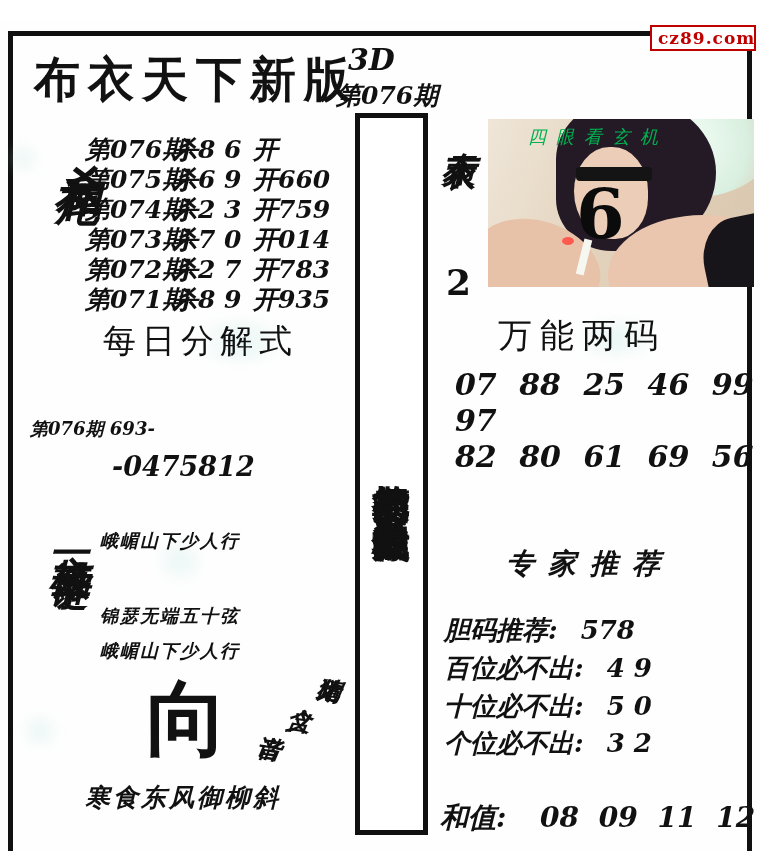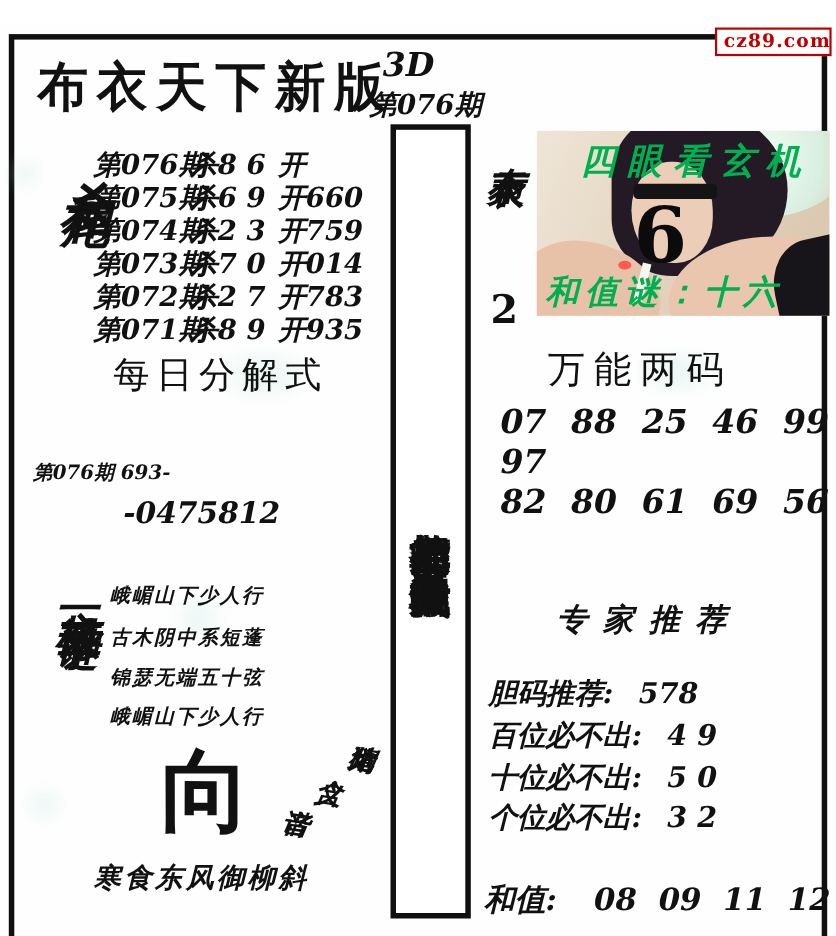--- a/index.html
+++ b/index.html
@@ -65,21 +65,21 @@
   .photo{left:488px;top:98px;width:266px;height:168px;background:linear-gradient(110deg,#efe6d8 0%,#e3d3bd 45%,#d9c6ae 100%);overflow:hidden;}
   .photo .pillow{position:absolute;right:-20px;top:-30px;width:180px;height:110px;border-radius:50%;background:radial-gradient(circle,#f4fff6 0%,#d9efe0 60%,rgba(217,239,224,0) 100%);}
   .photo .hair{position:absolute;left:68px;top:-18px;width:160px;height:150px;border-radius:45% 55% 60% 40%;background:#241a26;}
   .photo .face{position:absolute;left:86px;top:28px;width:74px;height:92px;border-radius:50% 50% 46% 54%;background:#eccdb7;}
   .photo .glasses{position:absolute;left:88px;top:48px;width:76px;height:14px;background:#141414;border-radius:4px;}
   .photo .shoulder{position:absolute;left:120px;top:96px;width:190px;height:120px;border-radius:50%;background:#e9c6ad;}
   .photo .strap{position:absolute;left:218px;top:96px;width:90px;height:110px;background:#17141a;border-radius:40% 0 0 10%;transform:rotate(-12deg);}
   .photo .arm{position:absolute;left:-16px;top:102px;width:130px;height:90px;border-radius:50%;background:#e7c2a8;transform:rotate(18deg);}
   .photo .nail{position:absolute;left:74px;top:118px;width:12px;height:8px;border-radius:50%;background:#ff5a4e;}
   .photo .cig{position:absolute;left:92px;top:120px;width:8px;height:36px;background:#f7f7f2;transform:rotate(14deg);}
-  .photo .ptop{position:absolute;left:40px;top:6px;font-size:32px;font-weight:bold;letter-spacing:10px;font-style:italic;white-space:nowrap;}
+  .photo .ptop{position:absolute;left:40px;top:6px;font-size:18px;font-weight:normal;letter-spacing:10px;font-style:italic;white-space:nowrap;}
   .photo .pnum{position:absolute;left:88px;top:60px;font-size:70px;font-weight:bold;color:#0b0b0b;line-height:1;}
   .photo .pbot{position:absolute;left:8px;top:126px;font-size:30px;font-weight:bold;letter-spacing:6px;font-style:italic;white-space:nowrap;}
   
   .u2-title{left:498px;top:292px;font-size:34px;letter-spacing:8px;}
   .u2-row{left:455px;font-size:30px;font-weight:bold;font-style:italic;word-spacing:12px;white-space:nowrap;}
   
   .exp-title{left:506px;top:524px;font-size:28px;font-weight:bold;letter-spacing:14px;font-style:italic;white-space:nowrap;}
   .exp-row{left:444px;font-size:26px;font-weight:bold;font-style:italic;white-space:nowrap;}
   .sum-row{left:440px;top:778px;font-size:28px;font-weight:bold;font-style:italic;word-spacing:10px;white-space:nowrap;}
 </style>
@@ -137,21 +137,20 @@
     <span class="kil">杀8 9</span>
     <span class="opn">开935</span>
   </div>
 
   <div class="abs daily-title">每日分解式</div>
   <div class="abs dec1">第076期 693-</div>
   <div class="abs dec2">-0475812</div>
 
   <div class="abs poem-label">玄机诗一字谜</div>
   <div class="abs poem-line" style="top:508px;">峨嵋山下少人行</div>
-  <div class="abs poem-line" style="top:546px;">古木阴中系短蓬</div>
   <div class="abs poem-line" style="top:583px;">锦瑟无端五十弦</div>
   <div class="abs poem-line" style="top:618px;">峨嵋山下少人行</div>
 
   <div class="abs riddle-char">向</div>
 
   <div class="abs hint" style="left:318px;top:638px;transform:rotate(9deg);">猜比划</div>
   <div class="abs hint" style="left:288px;top:668px;transform:rotate(9deg);">含义</div>
   <div class="abs hint" style="left:258px;top:696px;transform:rotate(9deg);">谐音</div>
 
   <div class="abs bottom-line" style="left:85px;top:760px;">寒食东风御柳斜</div>
@@ -168,21 +167,20 @@
     <div class="hair"></div>
     <div class="face"></div>
     <div class="glasses"></div>
     <div class="shoulder"></div>
     <div class="strap"></div>
     <div class="arm"></div>
     <div class="nail"></div>
     <div class="cig"></div>
     <div class="ptop" style="color: rgb(0, 176, 80);">四眼看玄机</div>
     <div class="pnum">6</div>
-    <div class="pbot" style="color: rgb(0, 176, 80);">和值谜：十六</div>
   </div>
 
   <div class="abs u2-title">万能两码</div>
   <div class="abs u2-row" style="top:346px;">07 88 25 46 99 22</div>
   <div class="abs u2-row" style="top:382px;">97</div>
   <div class="abs u2-row" style="top:418px;">82 80 61 69 56 79 95</div>
 
   <div class="abs exp-title">专家推荐</div>
 
   <div class="abs exp-row" style="top:592px;">

